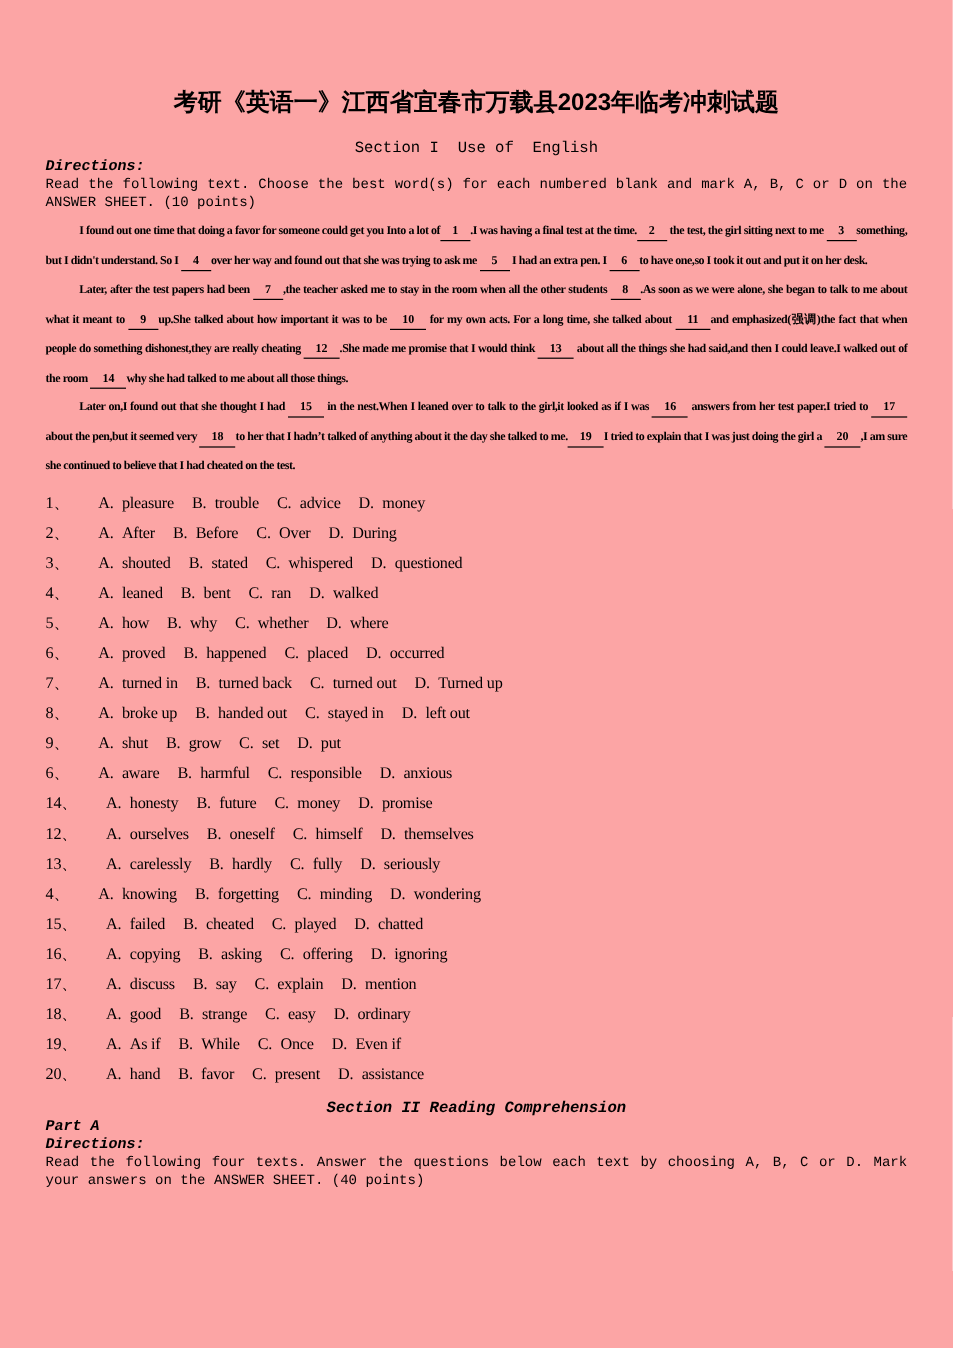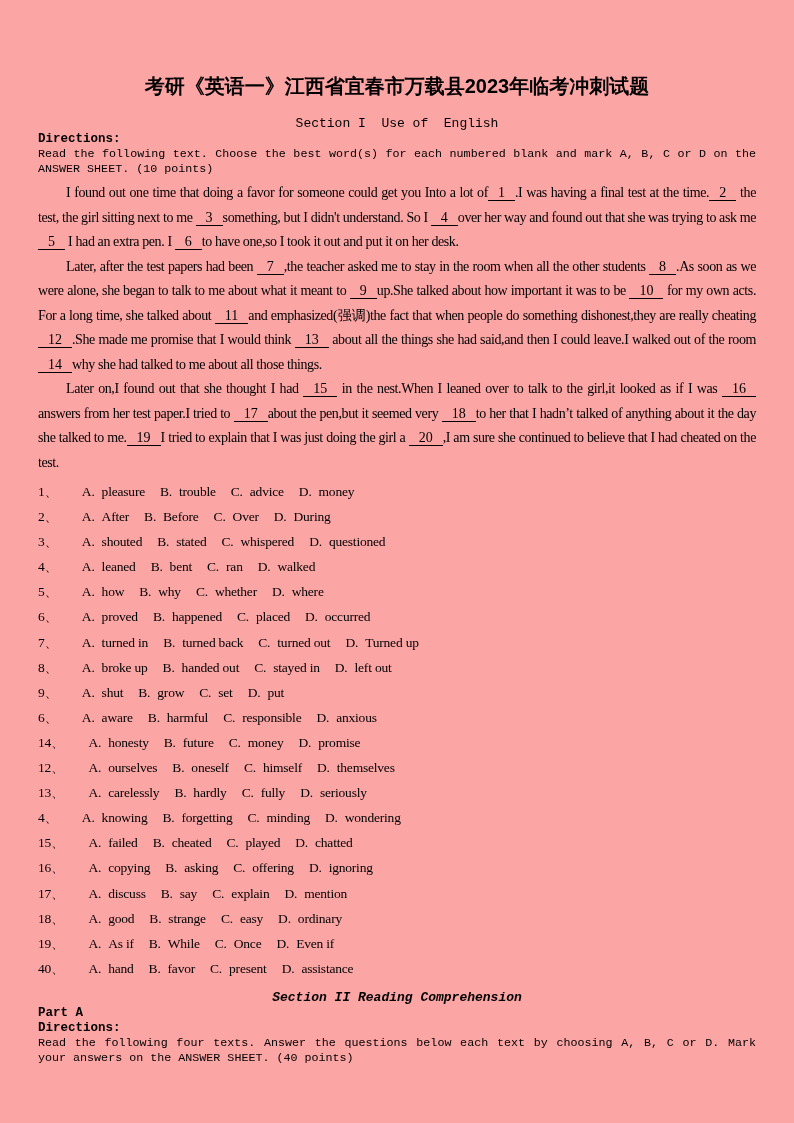--- a/index.html
+++ b/index.html
@@ -30,33 +30,35 @@
     text-align: center;
     white-space: pre;
     margin-top: 16px;
   }
   .sec-heading.bold { font-weight: bold; }
   .mono-label {
     font-family: "Liberation Mono", "DejaVu Sans Mono", monospace;
     font-weight: bold;
     font-size: 12.5px;
     line-height: 15px;
+    font-style: italic;
   }
   .mono-text {
     font-family: "Liberation Mono", "DejaVu Sans Mono", monospace;
     font-size: 11.7px;
     line-height: 15px;
     text-align: justify;
   }
   .passage {
     margin-top: 4px;
-    font-size: 14px;
+    font-size: 10px;
     line-height: 24.5px;
     letter-spacing: -0.4px;
     text-align: justify;
+    font-weight: bold;
   }
   .passage p { margin: 0; text-indent: 28px; }
   .blank {
     display: inline-block;
     border-bottom: 1px solid #000;
     padding: 0 10px;
     line-height: 15px;
     letter-spacing: 0;
     text-indent: 0;
   }
@@ -103,20 +105,20 @@
       <div class="q"><span class="q-number">6、</span><span class="opt"><span class="opt-letter">A.</span>aware</span><span class="opt"><span class="opt-letter">B.</span>harmful</span><span class="opt"><span class="opt-letter">C.</span>responsible</span><span class="opt"><span class="opt-letter">D.</span>anxious</span></div>
       <div class="q"><span class="q-number">14、</span><span class="opt"><span class="opt-letter">A.</span>honesty</span><span class="opt"><span class="opt-letter">B.</span>future</span><span class="opt"><span class="opt-letter">C.</span>money</span><span class="opt"><span class="opt-letter">D.</span>promise</span></div>
       <div class="q"><span class="q-number">12、</span><span class="opt"><span class="opt-letter">A.</span>ourselves</span><span class="opt"><span class="opt-letter">B.</span>oneself</span><span class="opt"><span class="opt-letter">C.</span>himself</span><span class="opt"><span class="opt-letter">D.</span>themselves</span></div>
       <div class="q"><span class="q-number">13、</span><span class="opt"><span class="opt-letter">A.</span>carelessly</span><span class="opt"><span class="opt-letter">B.</span>hardly</span><span class="opt"><span class="opt-letter">C.</span>fully</span><span class="opt"><span class="opt-letter">D.</span>seriously</span></div>
       <div class="q"><span class="q-number">4、</span><span class="opt"><span class="opt-letter">A.</span>knowing</span><span class="opt"><span class="opt-letter">B.</span>forgetting</span><span class="opt"><span class="opt-letter">C.</span>minding</span><span class="opt"><span class="opt-letter">D.</span>wondering</span></div>
       <div class="q"><span class="q-number">15、</span><span class="opt"><span class="opt-letter">A.</span>failed</span><span class="opt"><span class="opt-letter">B.</span>cheated</span><span class="opt"><span class="opt-letter">C.</span>played</span><span class="opt"><span class="opt-letter">D.</span>chatted</span></div>
       <div class="q"><span class="q-number">16、</span><span class="opt"><span class="opt-letter">A.</span>copying</span><span class="opt"><span class="opt-letter">B.</span>asking</span><span class="opt"><span class="opt-letter">C.</span>offering</span><span class="opt"><span class="opt-letter">D.</span>ignoring</span></div>
       <div class="q"><span class="q-number">17、</span><span class="opt"><span class="opt-letter">A.</span>discuss</span><span class="opt"><span class="opt-letter">B.</span>say</span><span class="opt"><span class="opt-letter">C.</span>explain</span><span class="opt"><span class="opt-letter">D.</span>mention</span></div>
       <div class="q"><span class="q-number">18、</span><span class="opt"><span class="opt-letter">A.</span>good</span><span class="opt"><span class="opt-letter">B.</span>strange</span><span class="opt"><span class="opt-letter">C.</span>easy</span><span class="opt"><span class="opt-letter">D.</span>ordinary</span></div>
       <div class="q"><span class="q-number">19、</span><span class="opt"><span class="opt-letter">A.</span>As if</span><span class="opt"><span class="opt-letter">B.</span>While</span><span class="opt"><span class="opt-letter">C.</span>Once</span><span class="opt"><span class="opt-letter">D.</span>Even if</span></div>
-      <div class="q"><span class="q-number">40、</span><span class="opt"><span class="opt-letter">A.</span>hand</span><span class="opt"><span class="opt-letter">B.</span>favor</span><span class="opt"><span class="opt-letter">C.</span>present</span><span class="opt"><span class="opt-letter">D.</span>assistance</span></div>
+      <div class="q"><span class="q-number">20、</span><span class="opt"><span class="opt-letter">A.</span>hand</span><span class="opt"><span class="opt-letter">B.</span>favor</span><span class="opt"><span class="opt-letter">C.</span>present</span><span class="opt"><span class="opt-letter">D.</span>assistance</span></div>
     </div>
 
   <div class="sec-heading bold s2-heading">Section II Reading Comprehension</div>
   <div class="mono-label">Part A</div>
   <div class="mono-label">Directions:</div>
   <div class="mono-text">Read the following four texts. Answer the questions below each text by choosing A, B, C or D. Mark your answers on the ANSWER SHEET. (40 points)</div>
 </div>
 
 </body></html>

